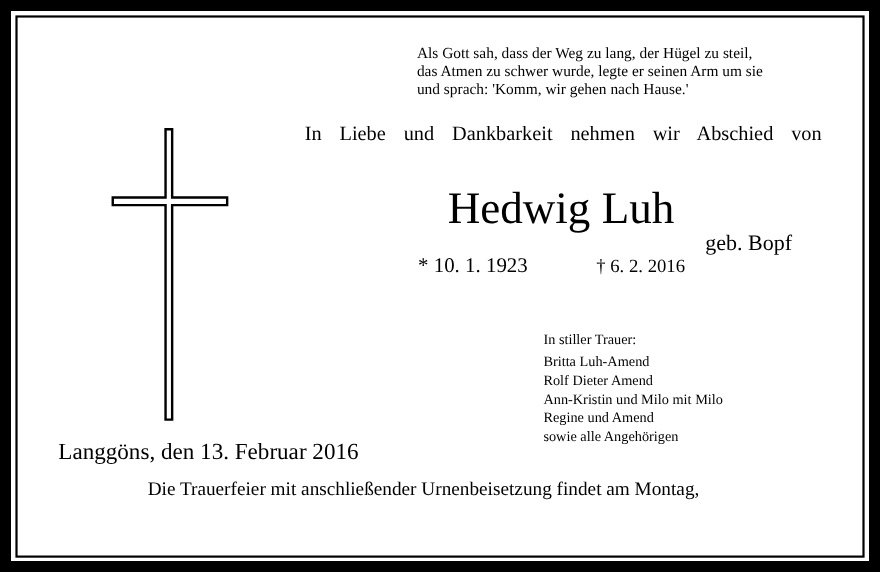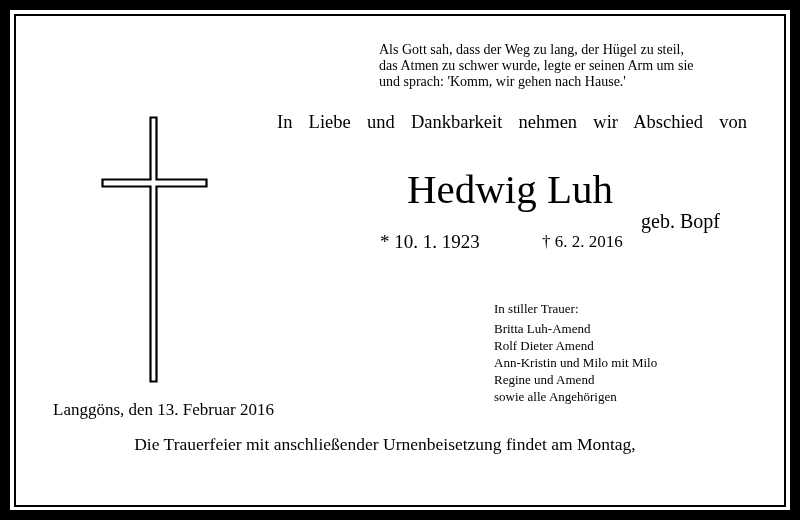--- a/index.html
+++ b/index.html
@@ -97,21 +97,21 @@
       margin-bottom: 1px;
       white-space: nowrap;
     }
     .mourners .item {
       line-height: 17px;
       white-space: nowrap;
     }
 
     .place-date {
       left: 53px; top: 400px;
-      font-size: 17px;
+      font-size: 21px;
       line-height: 20px;
       white-space: nowrap;
     }
 
     .ceremony {
       left: 45px; top: 435px;
       width: 680px;
       text-align: center;
       font-size: 17.5px;
       line-height: 18px;

